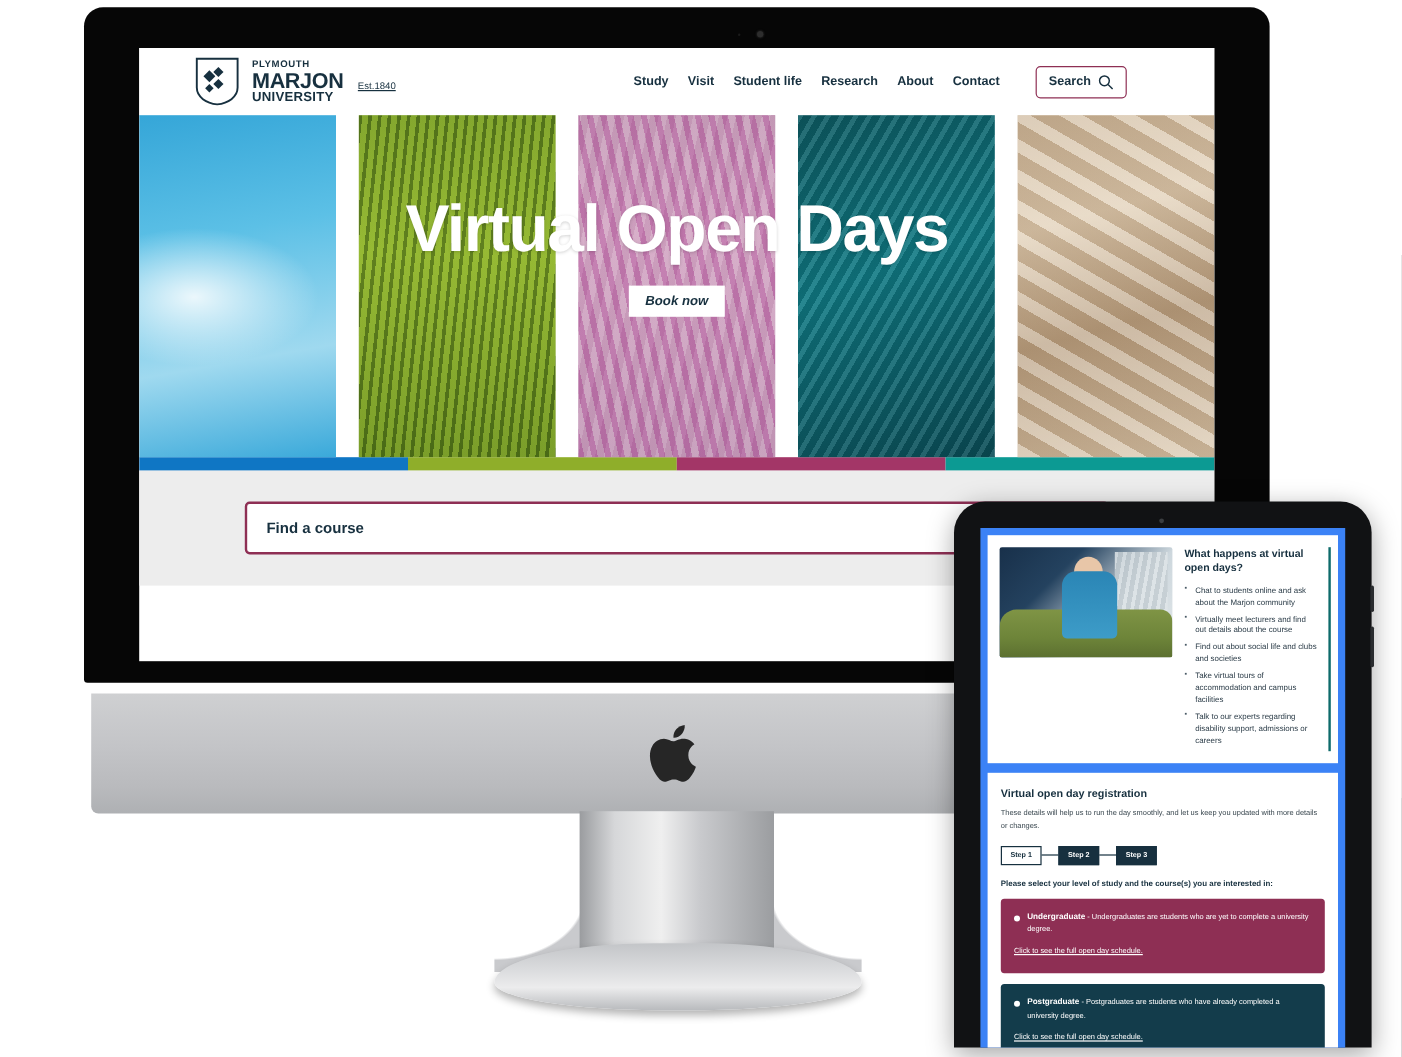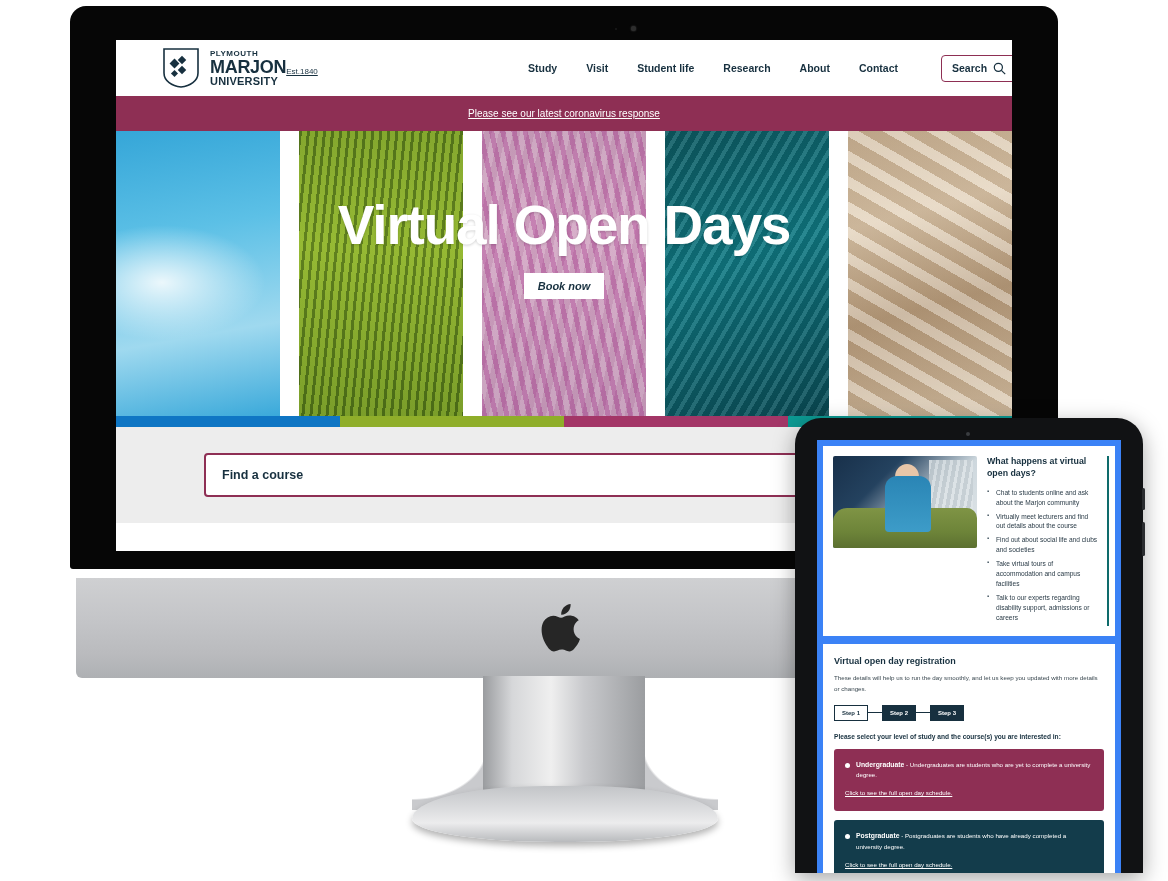--- a/index.html
+++ b/index.html
@@ -54,23 +54,23 @@
 
   
   .site-header { height:56px; background:#fff; display:flex; align-items:center;
     padding:0 0 0 46px; position:relative; }
   .brand { display:flex; align-items:center; gap:10px; }
   .shield { width:38px; height:42px; }
   .wordmark { display:flex; flex-direction:column; line-height:1; }
   .wm-small { font-size:8px; font-weight:bold; letter-spacing:.5px; color:#17303f; }
   .wm-big { font-size:18px; font-weight:bold; letter-spacing:-.3px; color:#17303f; }
   .wm-mid { font-size:11px; font-weight:bold; letter-spacing:.2px; color:#17303f; }
-  .est { font-size:8px; color:#17303f; text-decoration:underline; margin-left:0;
+  .est { font-size:8px; color:#17303f; text-decoration:underline; margin-left:12px;
      align-self:center; padding-top:6px; }
-  .nav { position:absolute; left:412px; display:flex; align-items:center; gap:29px; }
+  .nav { position:absolute; left:412px; display:flex; align-items:center; gap:16px; }
   .nav a { font-size:10.5px; font-weight:bold; color:#17303f; text-decoration:none; white-space:nowrap; }
   .search-btn {
     border:1.4px solid #8e2f54; border-radius:4px; padding:6px 10px;
     display:flex; align-items:center; gap:6px; background:#fff; cursor:pointer;
     margin-left:14px;
   }
   .search-btn span { font-size:10.5px; font-weight:bold; color:#17303f; }
 
   
   .covid {
@@ -216,23 +216,20 @@
           <div class="search-btn">
             <span>Search</span>
             <svg width="13" height="13" viewBox="0 0 16 16">
               <circle cx="6.6" cy="6.6" r="5" fill="none" stroke="#17303f" stroke-width="1.5"></circle>
               <line x1="10.3" y1="10.3" x2="15" y2="15" stroke="#17303f" stroke-width="1.5"></line>
             </svg>
           </div>
         </nav>
       </div>
 
-      <div class="covid">
-        <a href="#">Please see our latest coronavirus response</a>
-      </div>
 
       <div class="hero">
         <div class="panel p1"></div>
         <div class="panel p2"></div>
         <div class="panel p3"></div>
         <div class="panel p4"></div>
         <div class="panel p5"></div>
 
         <div class="hero-text">
           <div class="hero-title">Virtual Open Days</div>

